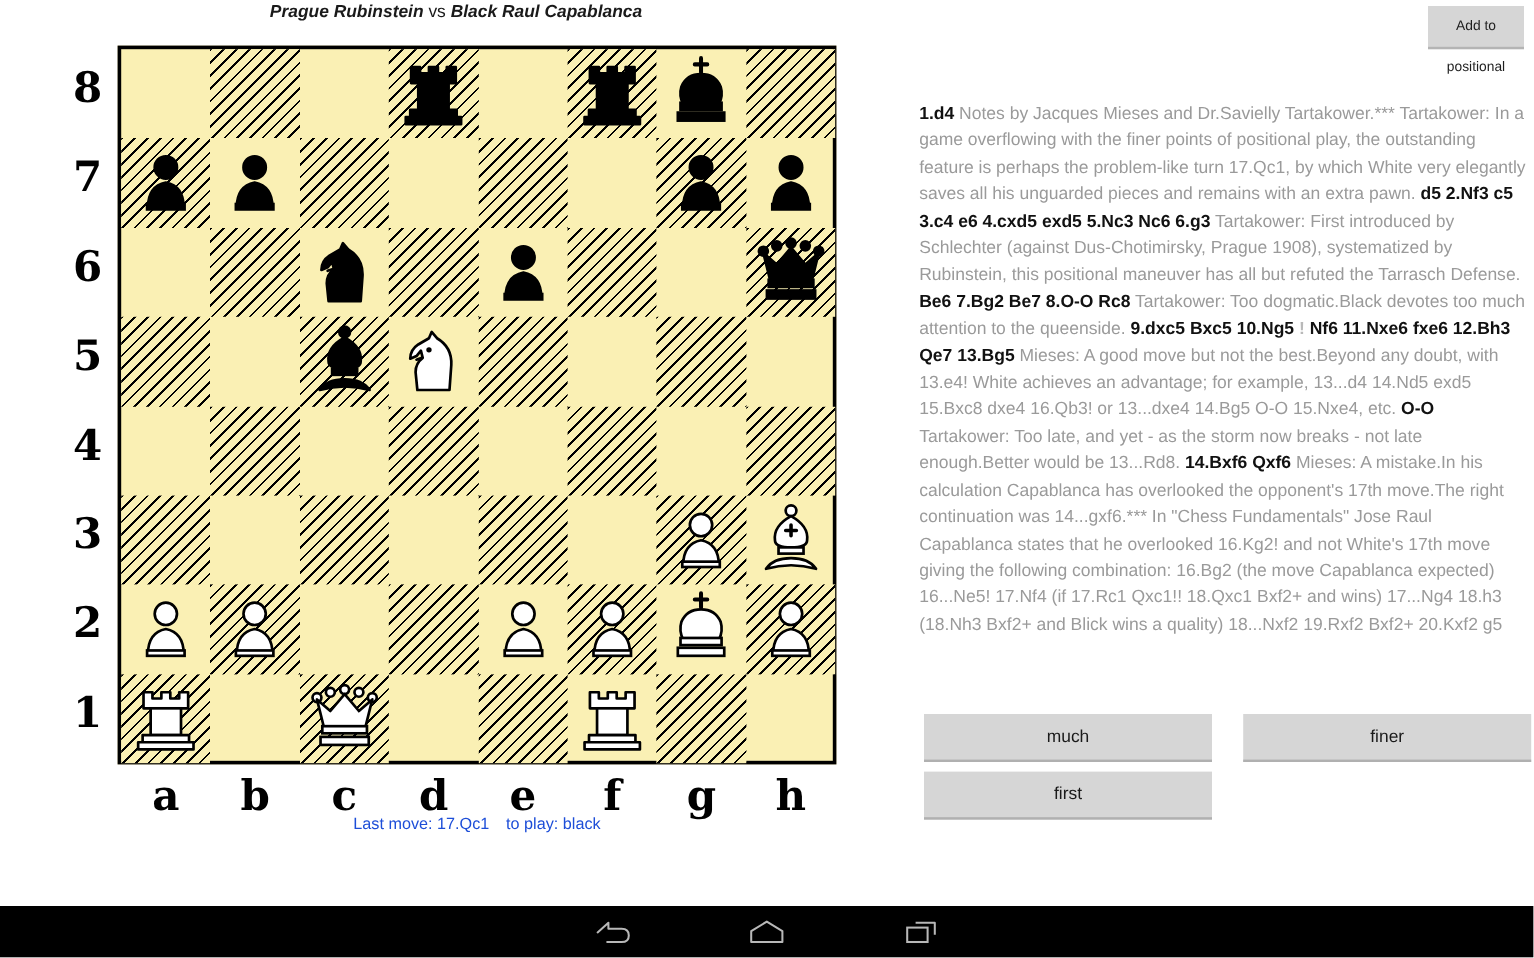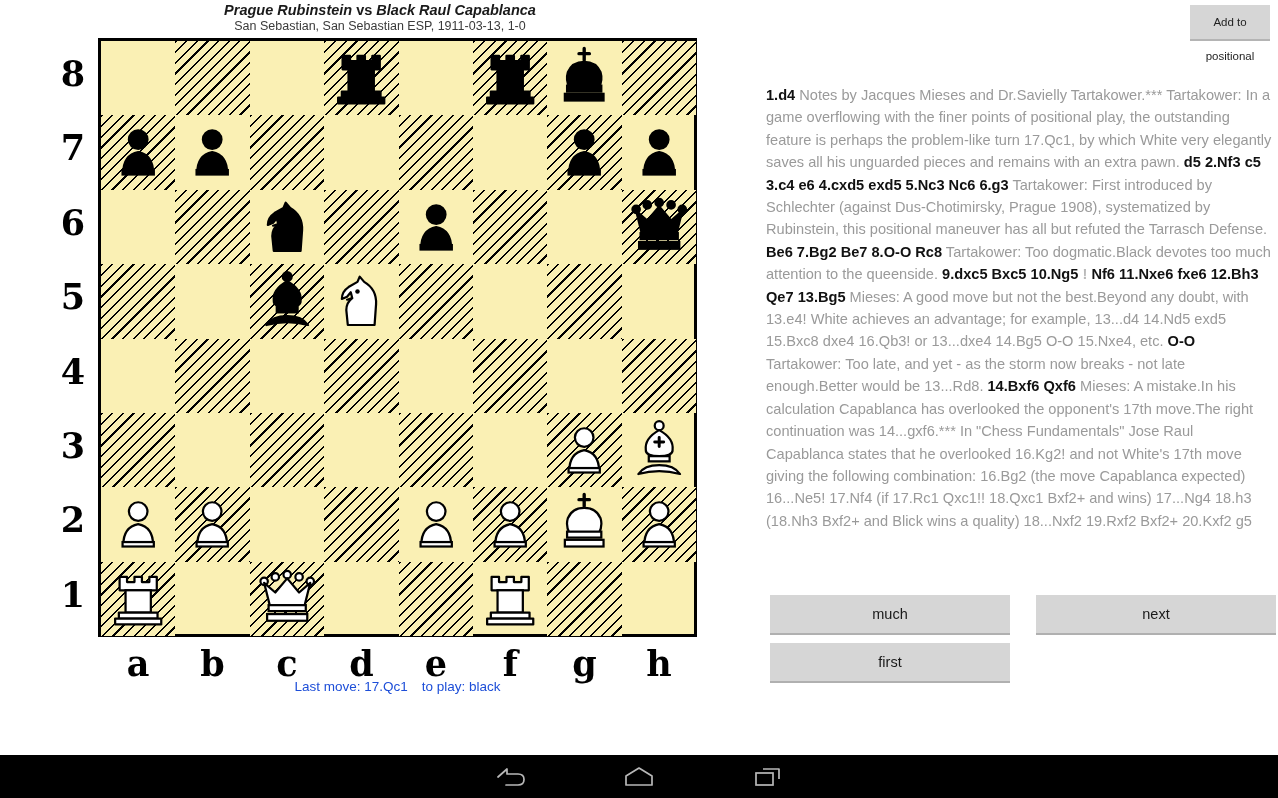--- a/index.html
+++ b/index.html
@@ -11,21 +11,21 @@
   }
   #app { position: relative; width: 1278px; height: 798px; background: #fff; }
 
   
   .game-header {
     position: absolute; left: 0; top: 2px; width: 760px;
     text-align: center;
   }
   .players { font-size: 14.5px; color: #1a1a1a; line-height: 16px; }
   .players .pname { font-weight: bold; font-style: italic; }
-  .players .vs { font-weight: bold; font-style: normal; }
+  .players .vs { font-weight: normal; font-style: normal; }
   .event-line { font-size: 12.5px; color: #3a3a3a; line-height: 15px; margin-top: 1px; }
 
   .fav-btn {
     position: absolute; right: 8px; top: 5px;
     width: 80px; height: 36px;
     background: #d6d6d6;
     border: none; border-bottom: 2px solid #b4b4b4;
     font-family: "Liberation Sans", sans-serif;
     font-size: 11.5px; color: #1f1f1f;
     text-align: center; line-height: 34px;
@@ -122,21 +122,20 @@
   #sys-home   { left: 609px; }
   #sys-recent { left: 738px; }
 </style>
 </head>
 <body>
 
 <div id="app">
 
   <div class="game-header">
     <div class="players"><span class="pname">Prague Rubinstein</span><span class="vs"> vs </span><span class="pname">Black Raul Capablanca</span></div>
-    <div class="event-line">San Sebastian, San Sebastian ESP, 1911-03-13, 1-0</div>
   </div>
 
   <div class="fav-btn">Add to positional</div>
 
   <div id="board-wrap">
     <div id="board">
         <div class="sq" style="left: 0px; top: 0px;"></div>
         <div class="sq dark" style="left: 74.4px; top: 0px;"></div>
         <div class="sq" style="left: 148.8px; top: 0px;"></div>
         <div class="sq dark" style="left: 223.2px; top: 0px;">
@@ -467,21 +466,21 @@
       <div class="file-lbl" style="left: 375px;">f</div>
       <div class="file-lbl" style="left: 449.4px;">g</div>
       <div class="file-lbl" style="left: 523.8px;">h</div>
     </div>
 
   <div class="board-status"><span>Last move: 17.Qc1</span><span class="gap"></span><span>to play: black</span></div>
 
   <div id="notation"><span class="mv">1.d4</span><span class="cmt"> Notes by Jacques Mieses and Dr.Savielly Tartakower.*** Tartakower: In a game overflowing with the finer points of positional play, the outstanding feature is perhaps the problem-like turn 17.Qc1, by which White very elegantly saves all his unguarded pieces and remains with an extra pawn. </span><span class="mv">d5</span>  <span class="mv">2.Nf3</span> <span class="mv">c5</span>  <span class="mv">3.c4</span> <span class="mv">e6</span>  <span class="mv">4.cxd5</span> <span class="mv">exd5</span>  <span class="mv">5.Nc3</span> <span class="mv">Nc6</span>  <span class="mv">6.g3</span><span class="cmt"> Tartakower: First introduced by Schlechter (against Dus-Chotimirsky, Prague 1908), systematized by Rubinstein, this positional maneuver has all but refuted the Tarrasch Defense. </span><span class="mv">Be6</span>  <span class="mv">7.Bg2</span> <span class="mv">Be7</span>  <span class="mv">8.O-O</span> <span class="mv">Rc8</span><span class="cmt"> Tartakower: Too dogmatic.Black devotes too much attention to the queenside. </span><span class="mv">9.dxc5</span> <span class="mv">Bxc5</span>  <span class="mv">10.Ng5</span> <span class="nag">!</span> <span class="mv">Nf6</span>  <span class="mv">11.Nxe6</span> <span class="mv">fxe6</span>  <span class="mv">12.Bh3</span> <span class="mv">Qe7</span>  <span class="mv">13.Bg5</span><span class="cmt"> Mieses: A good move but not the best.Beyond any doubt, with 13.e4! White achieves an advantage; for example, 13...d4 14.Nd5 exd5 15.Bxc8 dxe4 16.Qb3! or 13...dxe4 14.Bg5 O-O 15.Nxe4, etc. </span><span class="mv">O-O</span><span class="cmt"> Tartakower: Too late, and yet - as the storm now breaks - not late enough.Better would be 13...Rd8.  </span><span class="mv">14.Bxf6</span> <span class="mv">Qxf6</span><span class="cmt"> Mieses: A mistake.In his calculation Capablanca has overlooked the opponent's 17th move.The right continuation was 14...gxf6.*** In "Chess Fundamentals" Jose Raul Capablanca states that he overlooked 16.Kg2! and not White's 17th move giving the following combination: 16.Bg2 (the move Capablanca expected) 16...Ne5! 17.Nf4 (if 17.Rc1 Qxc1!! 18.Qxc1 Bxf2+ and wins) 17...Ng4 18.h3 (18.Nh3 Bxf2+ and Blick wins a quality) 18...Nxf2 19.Rxf2 Bxf2+ 20.Kxf2 g5 and Black wins. </span>              </div>
 
   <div class="navbtn" id="btn-prev">much</div>
-  <div class="navbtn" id="btn-next">next</div>
+  <div class="navbtn" id="btn-next">finer</div>
   <div class="navbtn" id="btn-first">first</div>
 
   <div id="sysbar">
     <div class="sysicon" id="sys-back">
       <svg width="34" height="26" viewBox="0 0 34 26">
           <path d="M4 13 L13 5 L13 10 L24 10 Q30 10 30 15.5 Q30 21 24 21 L12 21" fill="none" stroke="#b8b8b8" stroke-width="1.7" stroke-linejoin="round" stroke-linecap="round"></path>
         </svg>
     </div>
     <div class="sysicon" id="sys-home">
       <svg width="40" height="26" viewBox="0 0 40 26">

